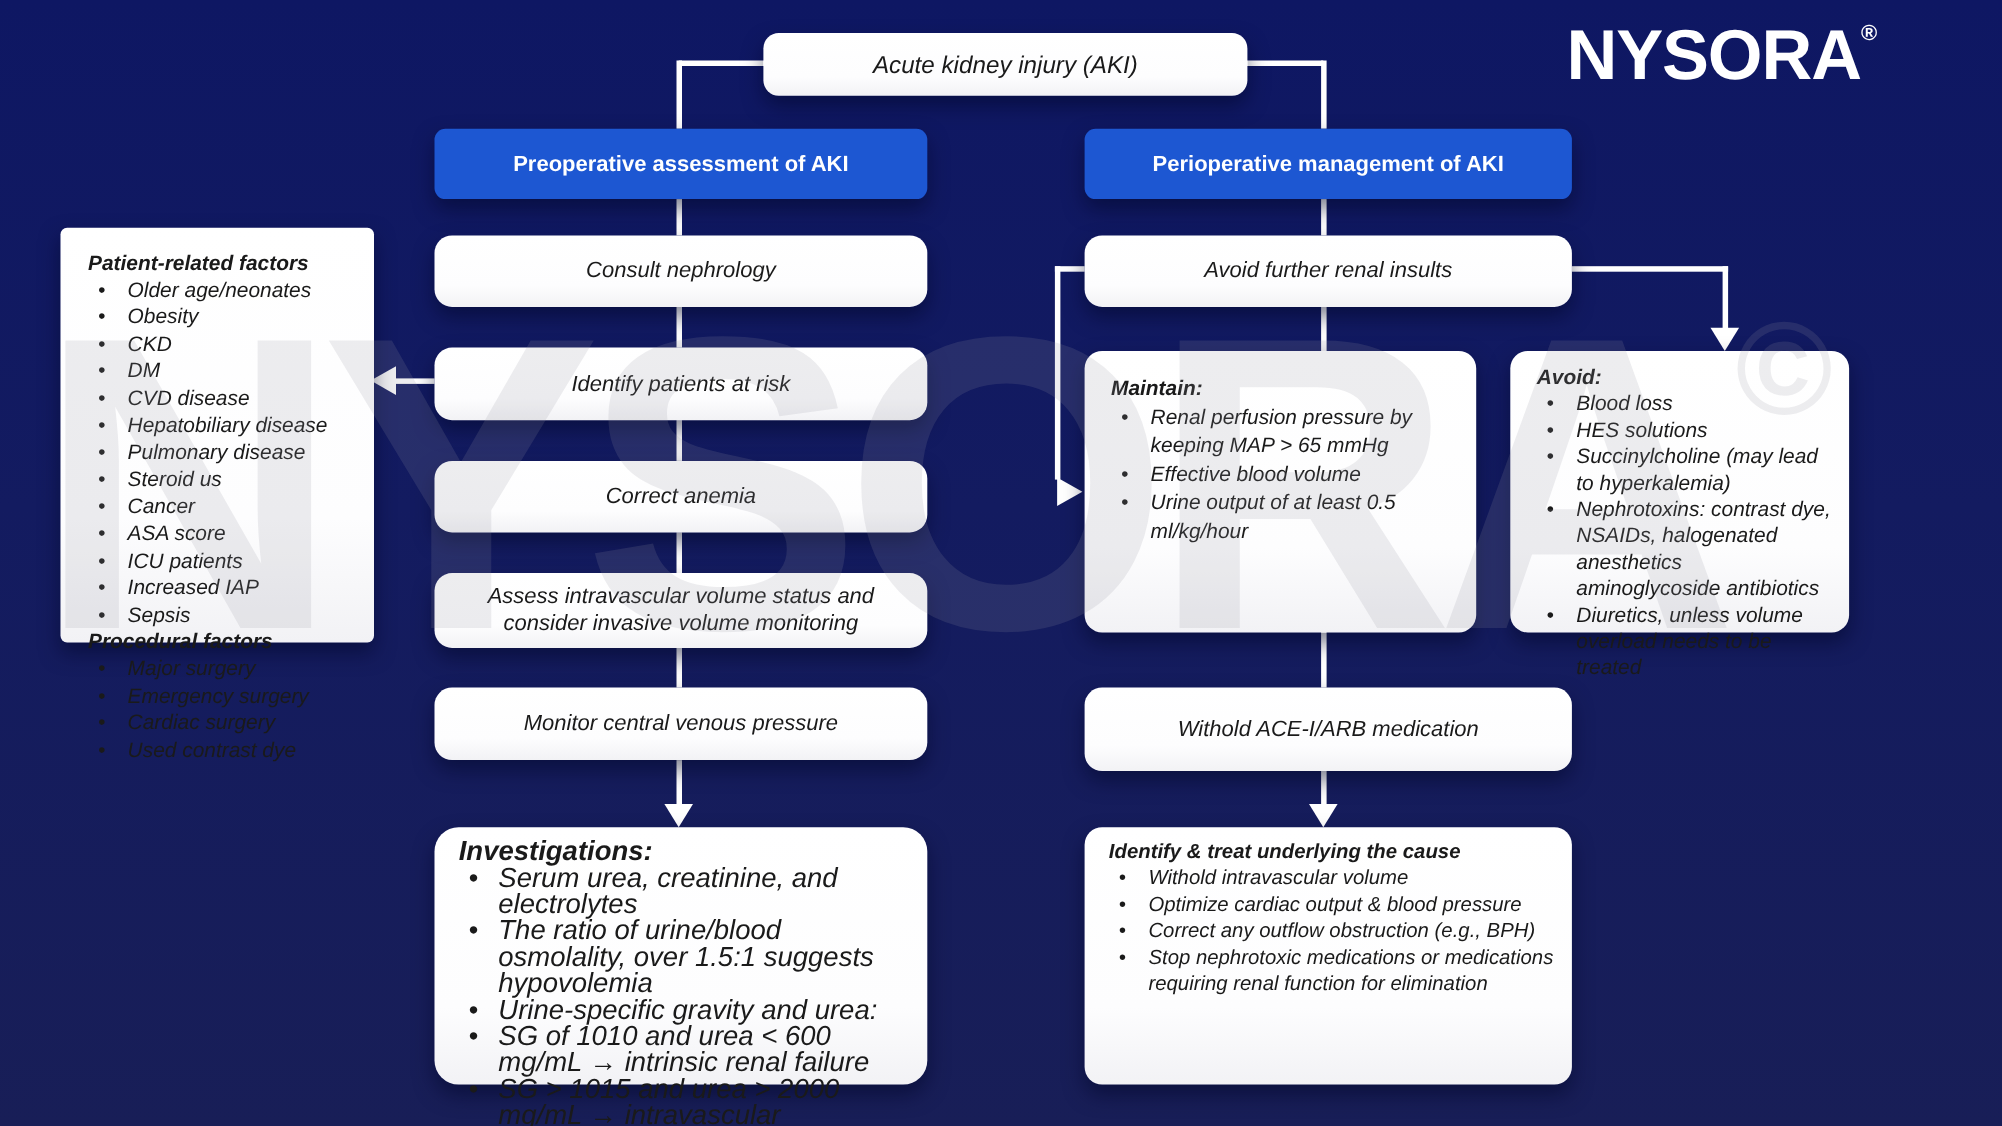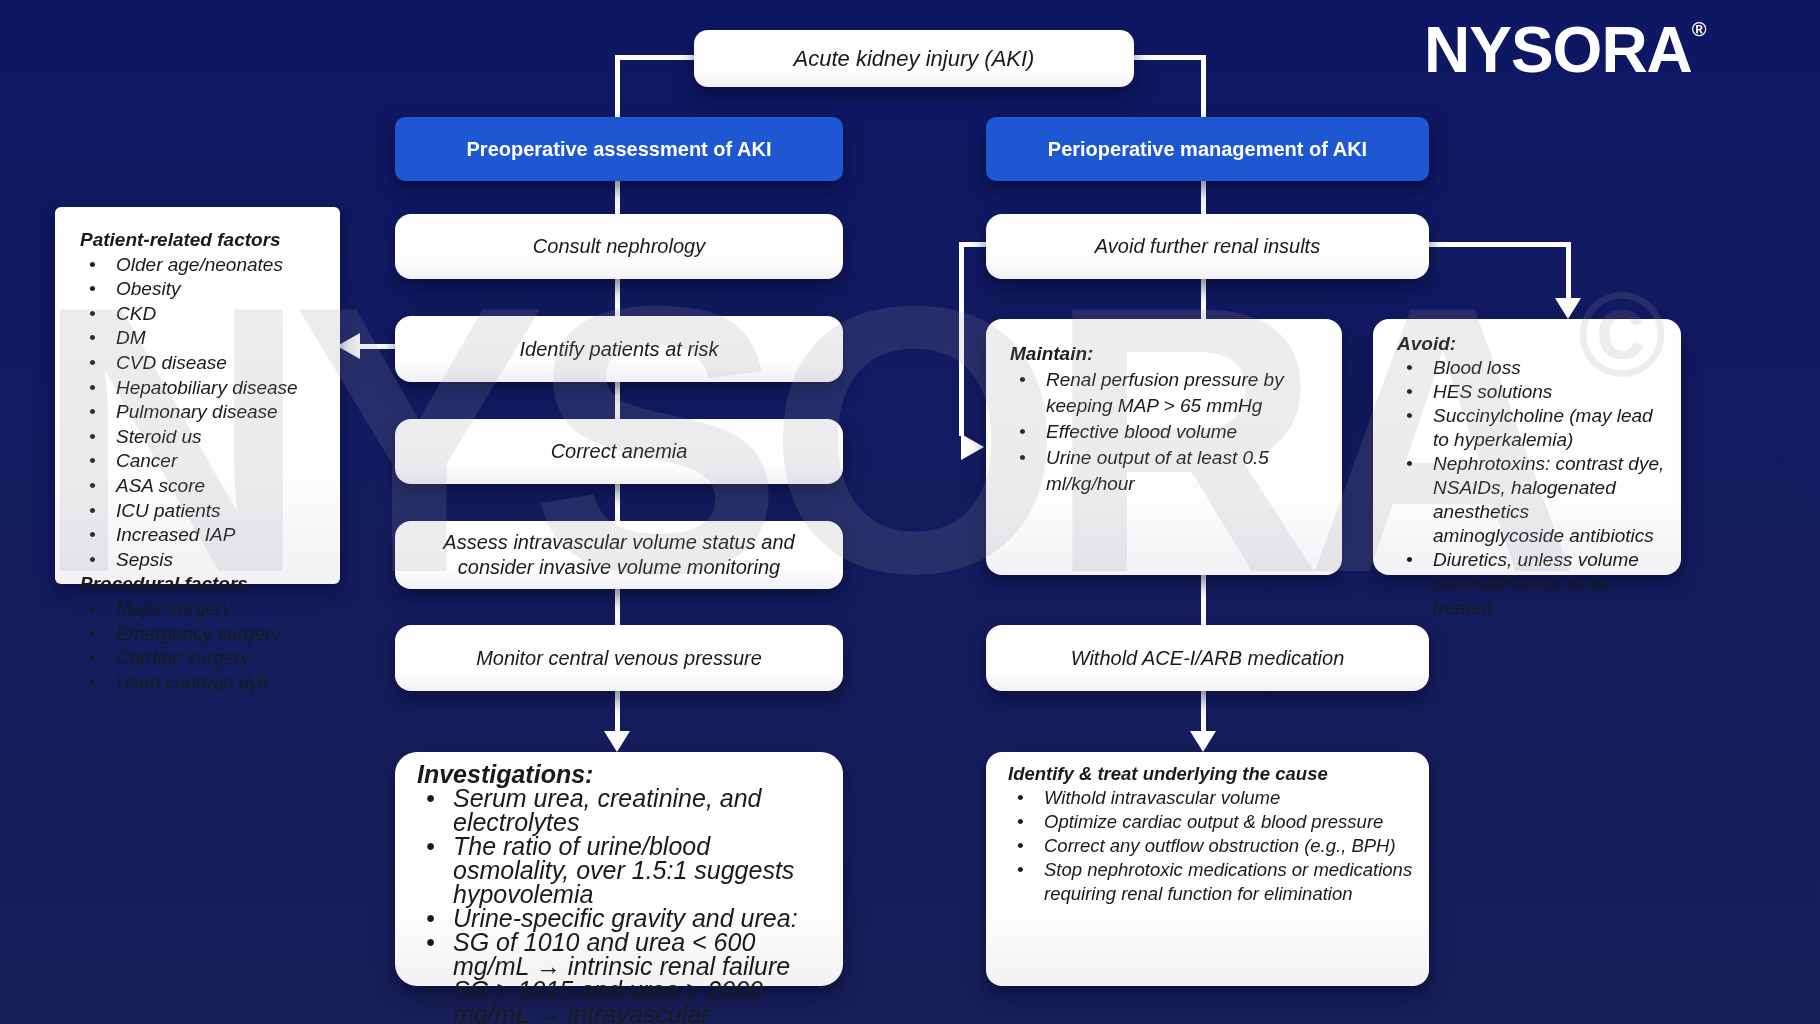--- a/index.html
+++ b/index.html
@@ -150,21 +150,21 @@
     <p class="lb-head">Avoid:</p>
     <ul>
       <li>Blood loss</li>
       <li>HES solutions</li>
       <li>Succinylcholine (may lead to hyperkalemia)</li>
       <li>Nephrotoxins: contrast dye, NSAIDs, halogenated anesthetics aminoglycoside antibiotics</li>
       <li>Diuretics, unless volume overload needs to be treated</li>
     </ul>
   </div>
 
-  <div class="box white-box center-box" style="left:986px; top:625px; width:443px; height:66px;align-items:center;">
+  <div class="box white-box center-box" style="left:986px; top:625px; width:443px; height:76px;align-items:center;">
     <span>Withold ACE-I/ARB medication</span>
   </div>
 
   <div class="box white-box list-box" style="left:986px; top:752px; width:443px; height:234px; padding:10px 16px 0 22px; line-height:24px; font-size:18.5px;">
     <p class="lb-head">Identify &amp; treat underlying the cause</p>
     <ul>
       <li>Withold intravascular volume</li>
       <li>Optimize cardiac output &amp; blood pressure</li>
       <li>Correct any outflow obstruction (e.g., BPH)</li>
       <li>Stop nephrotoxic medications or medications requiring renal function for elimination</li>

